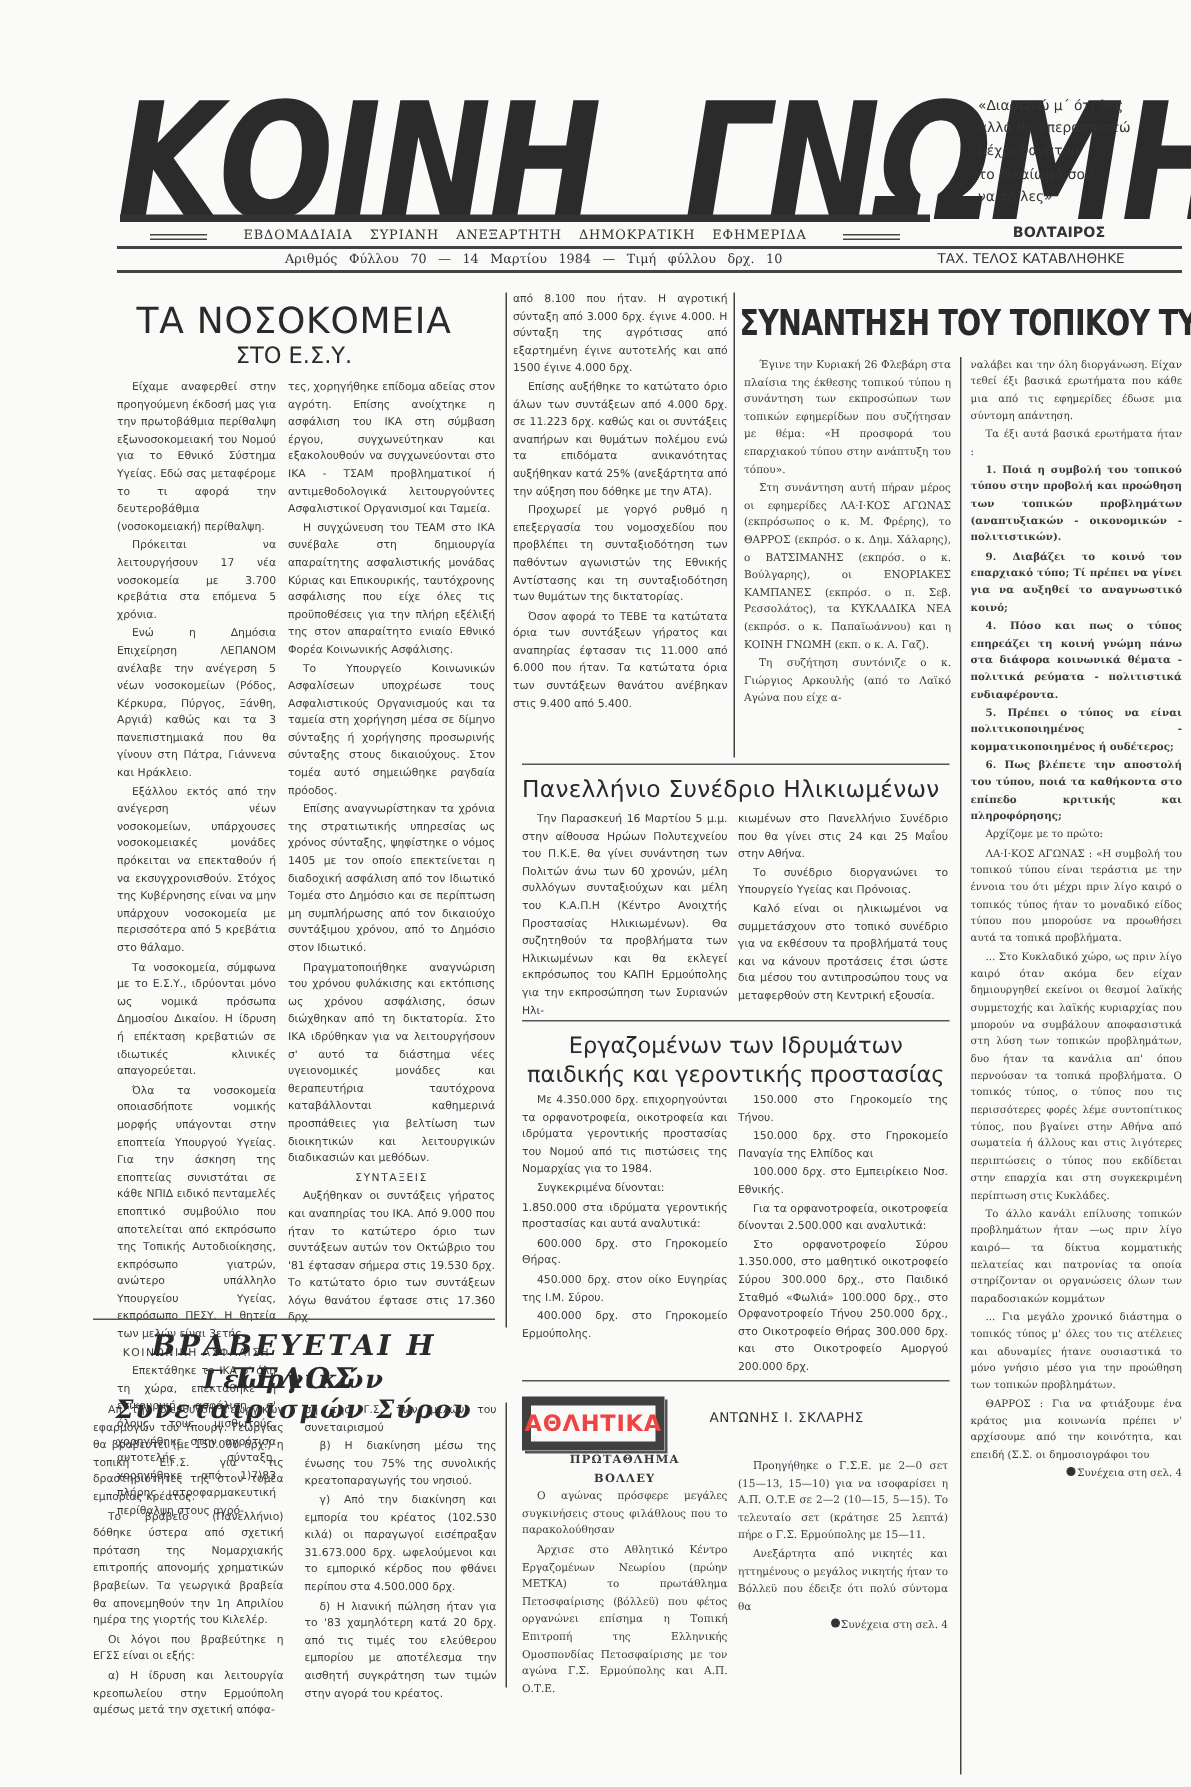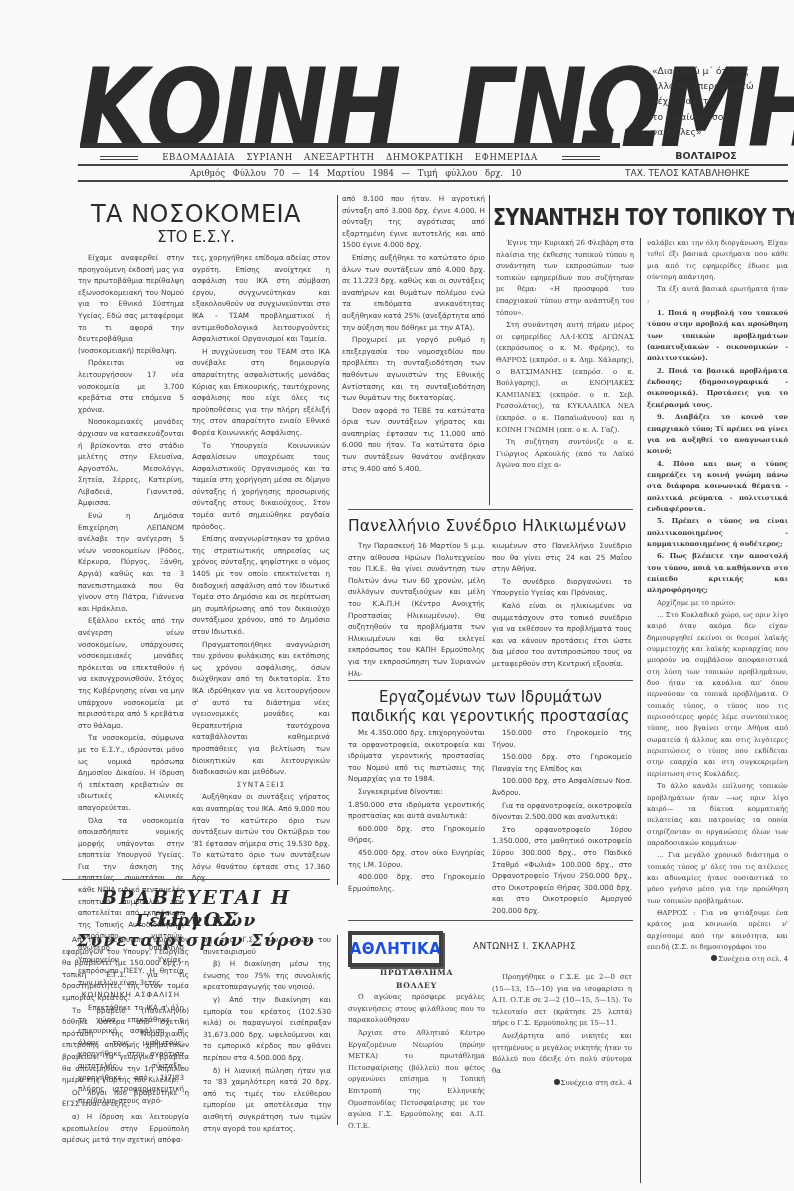--- a/index.html
+++ b/index.html
@@ -24,21 +24,21 @@
   .bold-serif { font-family: "DejaVu Serif", serif; font-weight: bold; }
   .col.serifcol { font-family: "DejaVu Serif", serif; font-size: 7px; }
 
   .h-nosokomeia { left: 62px; top: 200px; width: 268px; text-align: center; font-size: 24px; letter-spacing: 0.5px; color: #2a2a2a; }
   .h-nosokomeia-sub { left: 62px; top: 228px; width: 268px; text-align: center; font-size: 15px; color: #2a2a2a; }
   .h-synantisi { left: 493px; top: 202px; width: 295px; font-size: 19px; font-weight: bold; color: #2a2a2a; letter-spacing: -0.5px; transform: scaleY(1.25); transform-origin: left top; white-space: nowrap; }
   .h-synedrio { left: 348px; top: 517px; width: 285px; font-size: 15.5px; color: #2a2a2a; white-space: nowrap; letter-spacing: 0.2px; }
   .h-epixorigisi { left: 348px; top: 688px; width: 285px; text-align: center; font-size: 15px; line-height: 19px; color: #2a2a2a; }
   .h-vraveuetai { left: 62px; top: 886px; width: 268px; text-align: center; font-family: "DejaVu Serif", serif; font-style: italic; font-weight: bold; font-size: 19px; letter-spacing: 2px; color: #2a2a2a; }
   .h-vraveuetai-sub { left: 62px; top: 910px; width: 268px; text-align: center; font-family: "DejaVu Serif", serif; font-style: italic; font-weight: bold; font-size: 17px; letter-spacing: 1.2px; color: #2a2a2a; }
-  .athlitika-box { left: 348px; top: 931px; width: 95px; height: 36px; border: 4px solid #404040; box-shadow: 2px 2px 0 #555; display: flex; align-items: center; justify-content: center; font-weight: bold; font-size: 15px; letter-spacing: 0.5px; color: #1d4ed8; }
+  .athlitika-box { left: 348px; top: 931px; width: 95px; height: 36px; border: 6px solid #404040; box-shadow: 2px 2px 0 #555; display: flex; align-items: center; justify-content: center; font-weight: bold; font-size: 15px; letter-spacing: 0.5px; color: #ef4444; }
   .athlitika-author { left: 473px; top: 941px; font-size: 9px; color: #333; letter-spacing: 0.3px; }
 
   .vrule { width: 1px; background: #444; }
   .hrule { height: 1px; background: #555; }
   .cont { text-align: right; }
   .dot { display: inline-block; width: 6px; height: 6px; background: #333; border-radius: 50%; margin-right: 1px; }
 </style>
 </head>
 <body>
 
@@ -62,21 +62,20 @@
 <div class="abs issue-line">Αριθμός Φύλλου 70 — 14 Μαρτίου 1984 — Τιμή φύλλου δρχ. 10</div>
 <div class="abs postage">ΤΑΧ. ΤΕΛΟΣ ΚΑΤΑΒΛΗΘΗΚΕ</div>
 <div class="abs rule-full" style="top:180px;height:2px;"></div>
 
 <div class="abs h-nosokomeia">ΤΑ ΝΟΣΟΚΟΜΕΙΑ</div>
 <div class="abs h-nosokomeia-sub">ΣΤΟ Ε.Σ.Υ.</div>
 
 <div class="abs col" style="left:78px;top:252px;width:106px;">
   <p>Είχαμε αναφερθεί στην προηγούμενη έκδοσή μας για την πρωτοβάθμια περίθαλψη εξωνοσοκομειακή του Νομού για το Εθνικό Σύστημα Υγείας. Εδώ σας μεταφέρομε το τι αφορά την δευτεροβάθμια (νοσοκομειακή) περίθαλψη.</p>
   <p>Πρόκειται να λειτουργήσουν 17 νέα νοσοκομεία με 3.700 κρεβάτια στα επόμενα 5 χρόνια.</p>
-  <p>Νοσοκομειακές μονάδες άρχισαν να κατασκευάζονται ή βρίσκονται στο στάδιο μελέτης στην Ελευσίνα, Αργοστόλι, Μεσολόγγι, Σητεία, Σέρρες, Κατερίνη, Λιβαδειά, Γιαννιτσά, Άμφισσα.</p>
   <p>Ενώ η Δημόσια Επιχείρηση ΛΕΠΑΝΟΜ ανέλαβε την ανέγερση 5 νέων νοσοκομείων (Ρόδος, Κέρκυρα, Πύργος, Ξάνθη, Αργιά) καθώς και τα 3 πανεπιστημιακά που θα γίνουν στη Πάτρα, Γιάννενα και Ηράκλειο.</p>
   <p>Εξάλλου εκτός από την ανέγερση νέων νοσοκομείων, υπάρχουσες νοσοκομειακές μονάδες πρόκειται να επεκταθούν ή να εκσυγχρονισθούν. Στόχος της Κυβέρνησης είναι να μην υπάρχουν νοσοκομεία με περισσότερα από 5 κρεβάτια στο θάλαμο.</p>
   <p>Τα νοσοκομεία, σύμφωνα με το Ε.Σ.Υ., ιδρύονται μόνο ως νομικά πρόσωπα Δημοσίου Δικαίου. Η ίδρυση ή επέκταση κρεβατιών σε ιδιωτικές κλινικές απαγορεύεται.</p>
   <p>Όλα τα νοσοκομεία οποιασδήποτε νομικής μορφής υπάγονται στην εποπτεία Υπουργού Υγείας. Για την άσκηση της εποπτείας συνιστάται σε κάθε ΝΠΙΔ ειδικό πενταμελές εποπτικό συμβούλιο που αποτελείται από εκπρόσωπο της Τοπικής Αυτοδιοίκησης, εκπρόσωπο γιατρών, ανώτερο υπάλληλο Υπουργείου Υγείας, εκπρόσωπο ΠΕΣΥ. Η θητεία των μελών είναι 3ετής.</p>
   <p class="center" style="letter-spacing:1px;">ΚΟΙΝΩΝΙΚΗ ΑΣΦΑΛΙΣΗ</p>
   <p>Επεκτάθηκε το ΙΚΑ σ' όλη τη χώρα, επεκτάθηκε η επικουρική ασφάλιση σ' όλους τους μισθωτούς, χορηγήθηκε στην αγρότισα αυτοτελής σύνταξη, χορηγήθηκε από 1)7)83 πλήρης ιατροφαρμακευτική περίθαλψη στους αγρό-</p>
 </div>
 
 <div class="abs col" style="left:192px;top:252px;width:138px;">
   <p class="noindent">τες, χορηγήθηκε επίδομα αδείας στον αγρότη. Επίσης ανοίχτηκε η ασφάλιση του ΙΚΑ στη σύμβαση έργου, συγχωνεύτηκαν και εξακολουθούν να συγχωνεύονται στο ΙΚΑ - ΤΣΑΜ προβληματικοί ή αντιμεθοδολογικά λειτουργούντες Ασφαλιστικοί Οργανισμοί και Ταμεία.</p>
@@ -107,26 +106,26 @@
   <p>Στη συνάντηση αυτή πήραν μέρος οι εφημερίδες ΛΑ·Ι·ΚΟΣ ΑΓΩΝΑΣ (εκπρόσωπος ο κ. Μ. Φρέρης), το ΘΑΡΡΟΣ (εκπρόσ. ο κ. Δημ. Χάλαρης), ο ΒΑΤΣΙΜΑΝΗΣ (εκπρόσ. ο κ. Βούλγαρης), οι ΕΝΟΡΙΑΚΕΣ ΚΑΜΠΑΝΕΣ (εκπρόσ. ο π. Σεβ. Ρεσσολάτος), τα ΚΥΚΛΑΔΙΚΑ ΝΕΑ (εκπρόσ. ο κ. Παπαϊωάννου) και η ΚΟΙΝΗ ΓΝΩΜΗ (εκπ. ο κ. Α. Γαζ).</p>
   <p>Τη συζήτηση συντόνιζε ο κ. Γιώργιος Αρκουλής (από το Λαϊκό Αγώνα που είχε α-</p>
 </div>
 
 <div class="abs vrule" style="left:640px;top:238px;height:945px;"></div>
 
 <div class="abs col serifcol" style="left:647px;top:238px;width:141px;font-size:6.85px;line-height:11.35px;">
   <p class="noindent">ναλάβει και την όλη διοργάνωση. Είχαν τεθεί έξι βασικά ερωτήματα που κάθε μια από τις εφημερίδες έδωσε μια σύντομη απάντηση.</p>
   <p>Τα έξι αυτά βασικά ερωτήματα ήταν :</p>
   <p class="bold-serif">1. Ποιά η συμβολή του τοπικού τύπου στην προβολή και προώθηση των τοπικών προβλημάτων (αναπτυξιακών - οικονομικών - πολιτιστικών).</p>
-  <p class="bold-serif">2. Ποιά τα βασικά προβλήματα έκδοσης; (δημοσιογραφικά - οικονομικά). Προτάσεις για το ξεπέρασμά τους.</p>
   <p class="bold-serif">9. Διαβάζει το κοινό τον επαρχιακό τύπο; Τί πρέπει να γίνει για να αυξηθεί το αναγνωστικό κοινό;</p>
   <p class="bold-serif">4. Πόσο και πως ο τύπος επηρεάζει τη κοινή γνώμη πάνω στα διάφορα κοινωνικά θέματα - πολιτικά ρεύματα - πολιτιστικά ενδιαφέροντα.</p>
   <p class="bold-serif">5. Πρέπει ο τύπος να είναι πολιτικοποιημένος - κομματικοποιημένος ή ουδέτερος;</p>
   <p class="bold-serif">6. Πως βλέπετε την αποστολή του τύπου, ποιά τα καθήκοντα στο επίπεδο κριτικής και πληροφόρησης;</p>
   <p>Αρχίζομε με το πρώτο:</p>
+  <p>ΛΑ·Ι·ΚΟΣ ΑΓΩΝΑΣ : «Η συμβολή του τοπικού τύπου είναι τεράστια με την έννοια του ότι μέχρι πριν λίγο καιρό ο τοπικός τύπος ήταν το μοναδικό είδος τύπου που μπορούσε να προωθήσει αυτά τα τοπικά προβλήματα.</p>
   <p>... Στο Κυκλαδικό χώρο, ως πριν λίγο καιρό όταν ακόμα δεν είχαν δημιουργηθεί εκείνοι οι θεσμοί λαϊκής συμμετοχής και λαϊκής κυριαρχίας που μπορούν να συμβάλουν αποφασιστικά στη λύση των τοπικών προβλημάτων, δυο ήταν τα κανάλια απ' όπου περνούσαν τα τοπικά προβλήματα. Ο τοπικός τύπος, ο τύπος που τις περισσότερες φορές λέμε συντοπίτικος τύπος, που βγαίνει στην Αθήνα από σωματεία ή άλλους και στις λιγότερες περιπτώσεις ο τύπος που εκδίδεται στην επαρχία και στη συγκεκριμένη περίπτωση στις Κυκλάδες.</p>
   <p>Το άλλο κανάλι επίλυσης τοπικών προβλημάτων ήταν —ως πριν λίγο καιρό— τα δίκτυα κομματικής πελατείας και πατρονίας τα οποία στηρίζονταν οι οργανώσεις όλων των παραδοσιακών κομμάτων</p>
   <p>... Για μεγάλο χρονικό διάστημα ο τοπικός τύπος μ' όλες του τις ατέλειες και αδυναμίες ήτανε ουσιαστικά το μόνο γνήσιο μέσο για την προώθηση των τοπικών προβλημάτων.</p>
   <p>ΘΑΡΡΟΣ : Για να φτιάξουμε ένα κράτος μια κοινωνία πρέπει ν' αρχίσουμε από την κοινότητα, και επειδή (Σ.Σ. οι δημοσιογράφοι του</p>
   <p class="cont"><span class="dot"></span><span>Συνέχεια στη σελ. 4</span></p>
 </div>
 
 <div class="abs hrule" style="left:348px;top:509px;width:285px;"></div>
 
 <div class="abs h-synedrio">Πανελλήνιο Συνέδριο Ηλικιωμένων</div>
@@ -149,21 +148,21 @@
   <p>Με 4.350.000 δρχ. επιχορηγούνται τα ορφανοτροφεία, οικοτροφεία και ιδρύματα γεροντικής προστασίας του Νομού από τις πιστώσεις της Νομαρχίας για το 1984.</p>
   <p>Συγκεκριμένα δίνονται:</p>
   <p class="noindent">1.850.000 στα ιδρύματα γεροντικής προστασίας και αυτά αναλυτικά:</p>
   <p>600.000 δρχ. στο Γηροκομείο Θήρας.</p>
   <p>450.000 δρχ. στον οίκο Ευγηρίας της Ι.Μ. Σύρου.</p>
   <p>400.000 δρχ. στο Γηροκομείο Ερμούπολης.</p>
 </div>
 <div class="abs col" style="left:492px;top:727px;width:140px;">
   <p>150.000 στο Γηροκομείο της Τήνου.</p>
   <p>150.000 δρχ. στο Γηροκομείο Παναγία της Ελπίδος και</p>
-  <p>100.000 δρχ. στο Ασφαλίσεων Νοσ. Άνδρου.</p>
+  <p>100.000 δρχ. στο Εμπειρίκειο Νοσ. Εθνικής.</p>
   <p>Για τα ορφανοτροφεία, οικοτροφεία δίνονται 2.500.000 και αναλυτικά:</p>
   <p>Στο ορφανοτροφείο Σύρου 1.350.000, στο μαθητικό οικοτροφείο Σύρου 300.000 δρχ., στο Παιδικό Σταθμό «Φωλιά» 100.000 δρχ., στο Ορφανοτροφείο Τήνου 250.000 δρχ., στο Οικοτροφείο Θήρας 300.000 δρχ. και στο Οικοτροφείο Αμοργού 200.000 δρχ.</p>
 </div>
 
 <div class="abs hrule" style="left:348px;top:920px;width:285px;"></div>
 
 <div class="abs h-vraveuetai">ΒΡΑΒΕΥΕΤΑΙ Η ΤΕΛΟΣ</div>
 <div class="abs h-vraveuetai-sub">Γεωργικών Συνεταιρισμών Σύρου</div>
 
 <div class="abs col" style="left:62px;top:934px;width:127px;">

